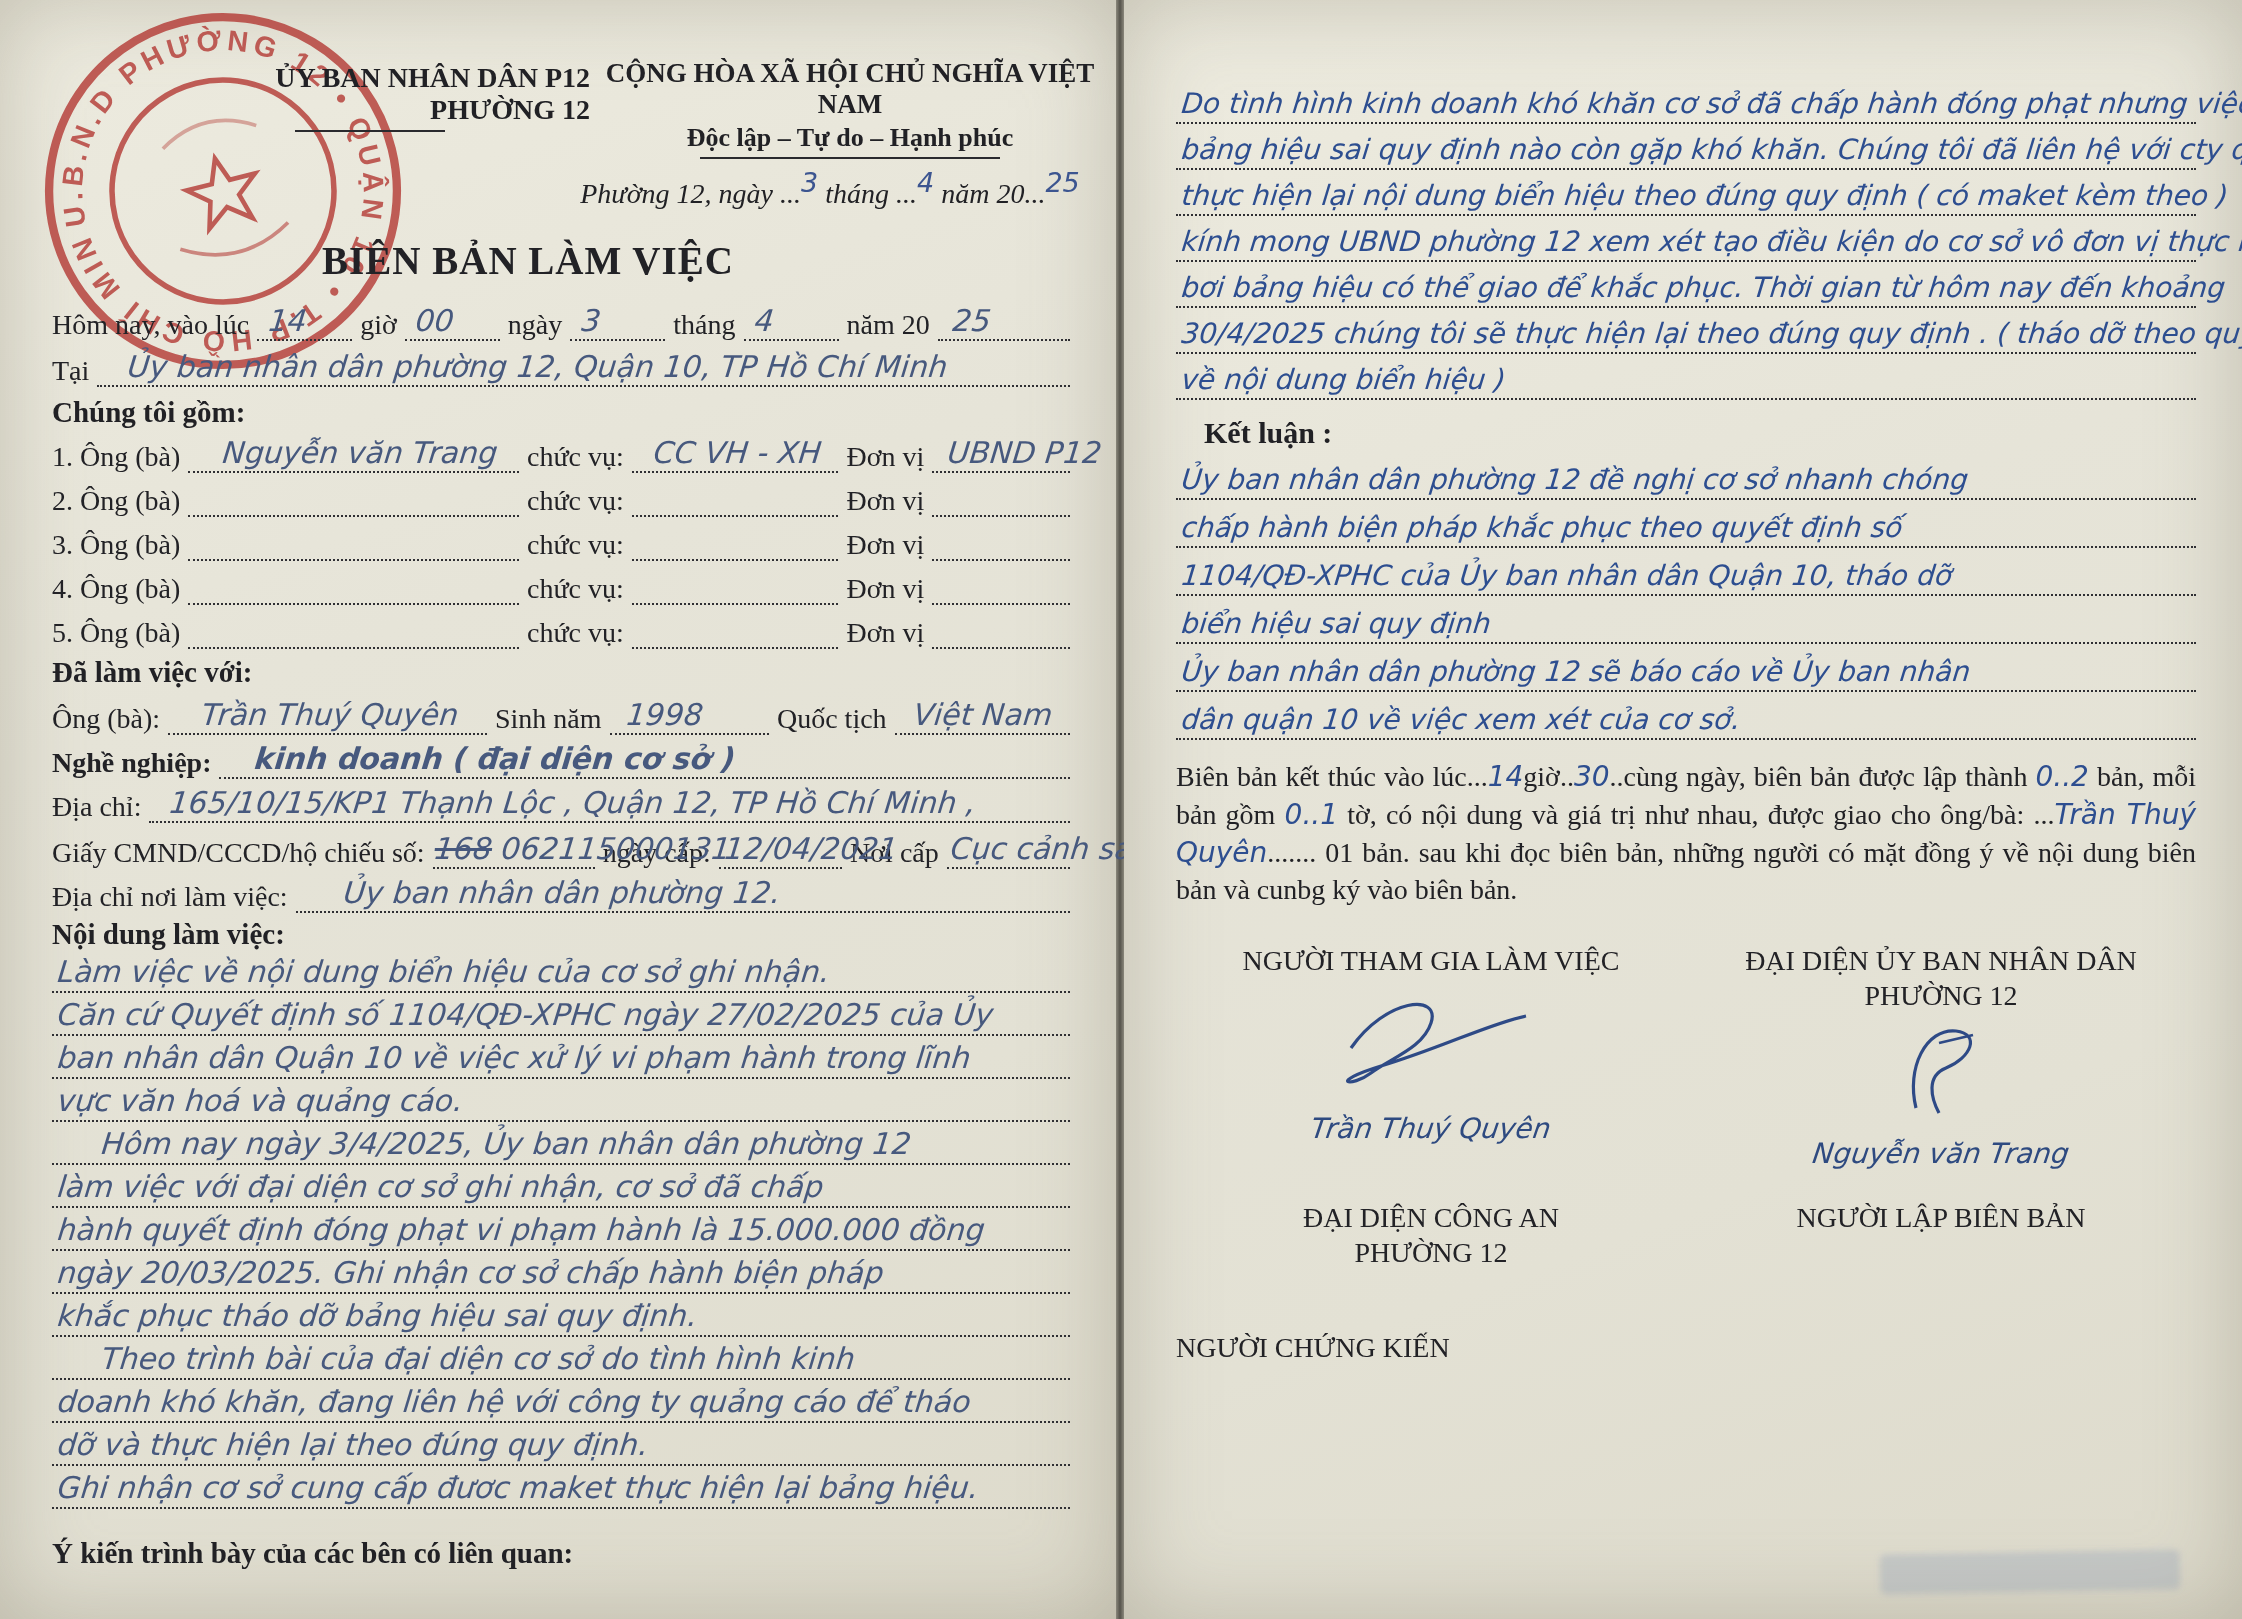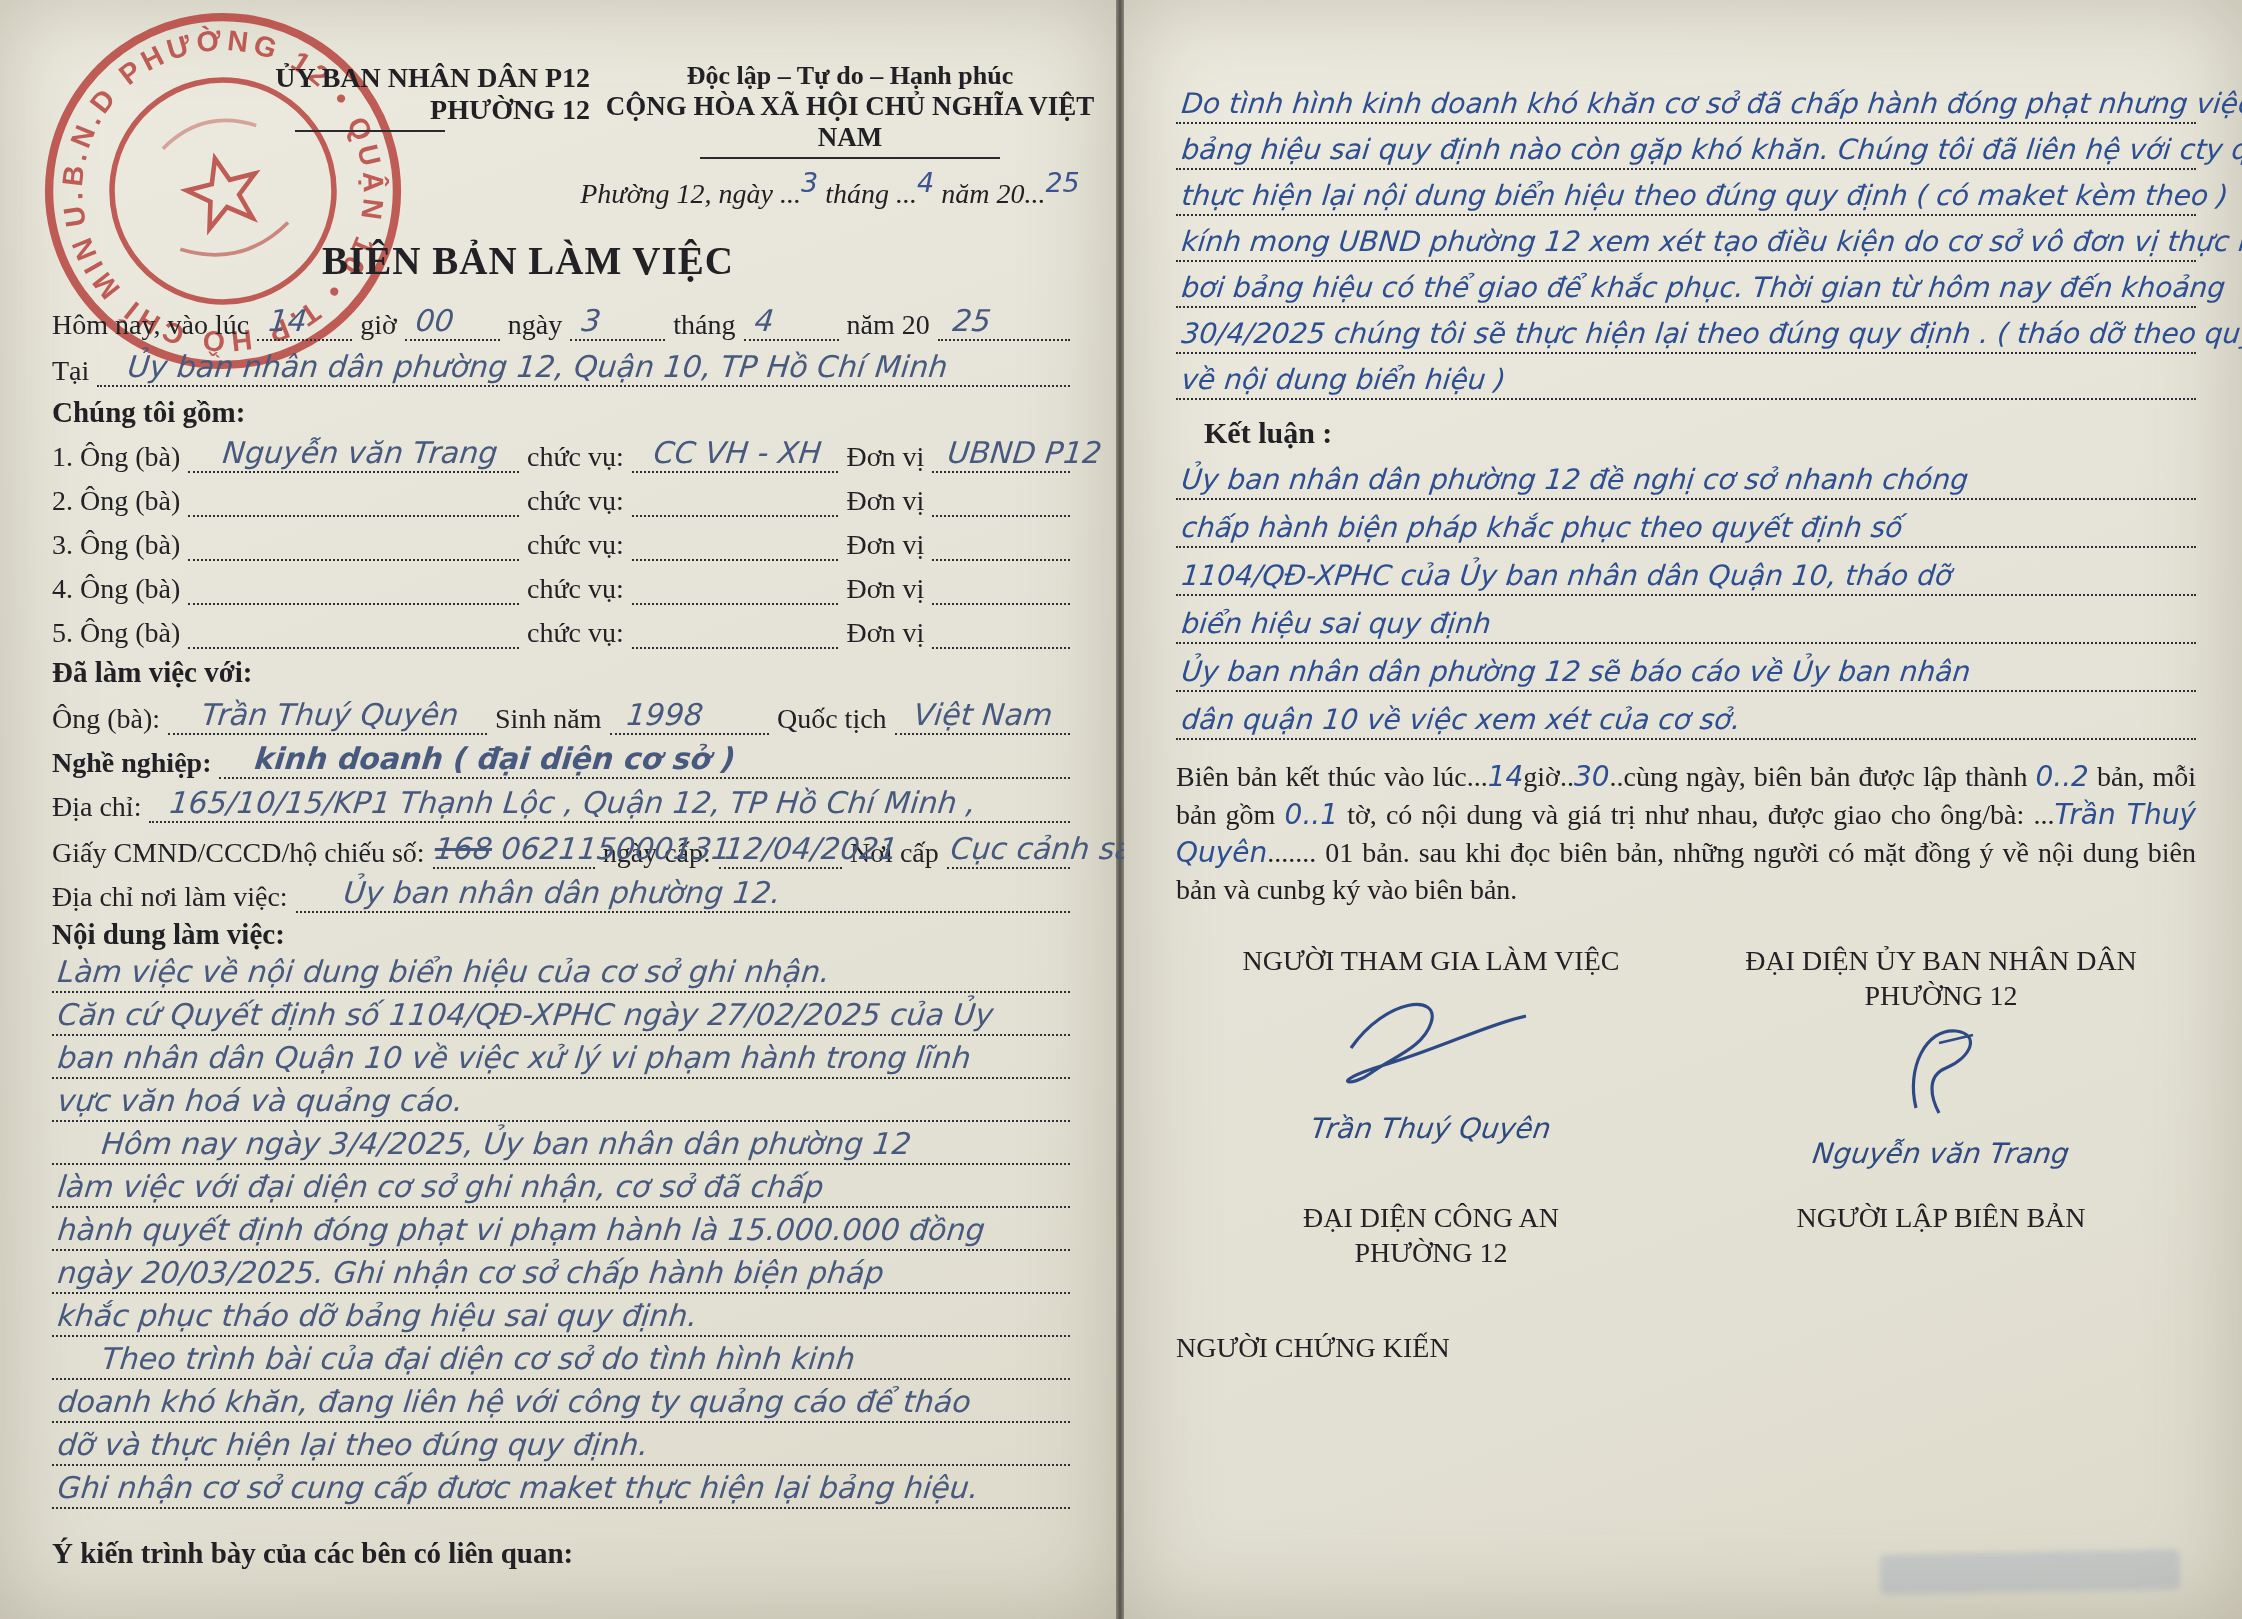--- a/index.html
+++ b/index.html
@@ -61,22 +61,22 @@
         <polygon points="100,82 105,95 119,95 108,104 112,118 100,109 88,118 92,104 81,95 95,95" fill="none" stroke="#b23530" stroke-width="2.5"></polygon>
         <path d="M 70,125 q 30,18 60,0" fill="none" stroke="#b23530" stroke-width="2" opacity=".7"></path>
         <path d="M 74,70 q 26,-16 52,0" fill="none" stroke="#b23530" stroke-width="2" opacity=".5"></path>
       </svg>
       <div style="position:absolute;left:150px;top:62px;width:440px;text-align:right;">
         <div class="pr b" style="font-size:28px;">ỦY BAN NHÂN DÂN P12</div>
         <div class="pr b" style="font-size:28px;">PHƯỜNG 12</div>
         <div class="small-rule" style="width:150px;"></div>
       </div>
       <div style="position:absolute;left:590px;top:58px;width:520px;text-align:center;">
+        <div class="pr b" style="font-size:27px;">CỘNG HÒA XÃ HỘI CHỦ NGHĨA VIỆT NAM</div>
         <div class="pr b" style="font-size:26px;margin-top:3px;">Độc lập – Tự do – Hạnh phúc</div>
-        <div class="pr b" style="font-size:27px;">CỘNG HÒA XÃ HỘI CHỦ NGHĨA VIỆT NAM</div>
         <div class="small-rule" style="width:300px;"></div>
       </div>
       <div style="position:absolute;left:560px;top:178px;width:540px;text-align:center;font-style:italic;font-size:28px;" class="pr">
         <span>Phường 12, ngày ...</span><span class="hws">3</span><span> tháng ...</span><span class="hws">4</span><span> năm 20...</span><span class="hws">25</span>
       </div>
       <div class="title" style="position:absolute;left:0;right:60px;top:238px;">BIÊN BẢN LÀM VIỆC</div>
     </div>
 
     <div class="inner">
 

